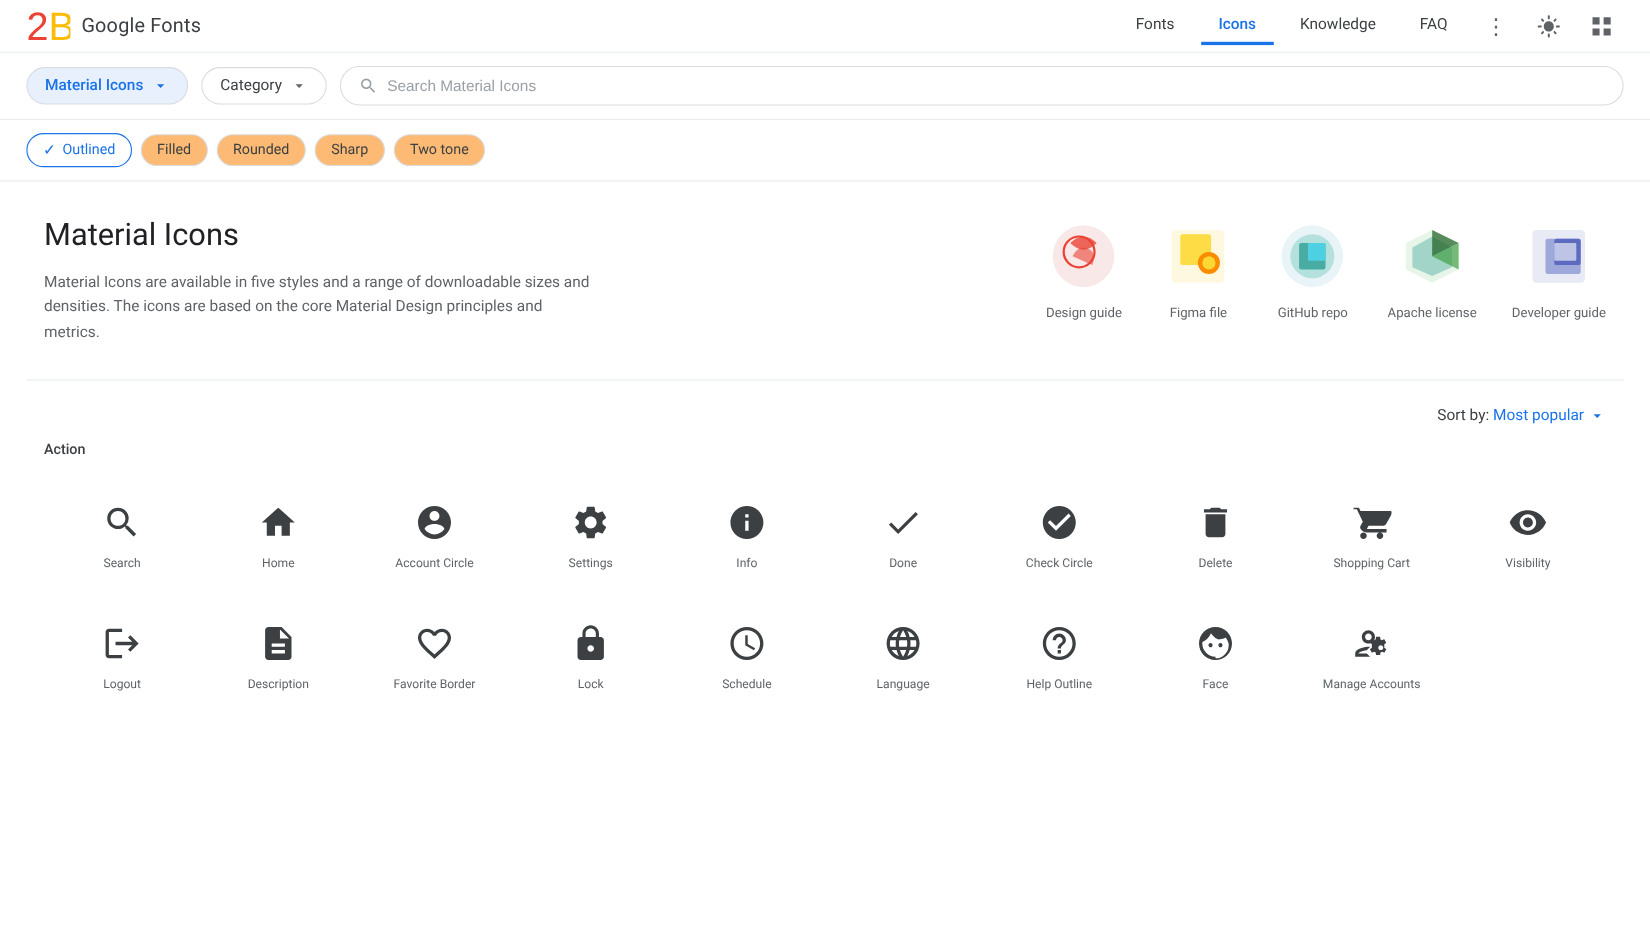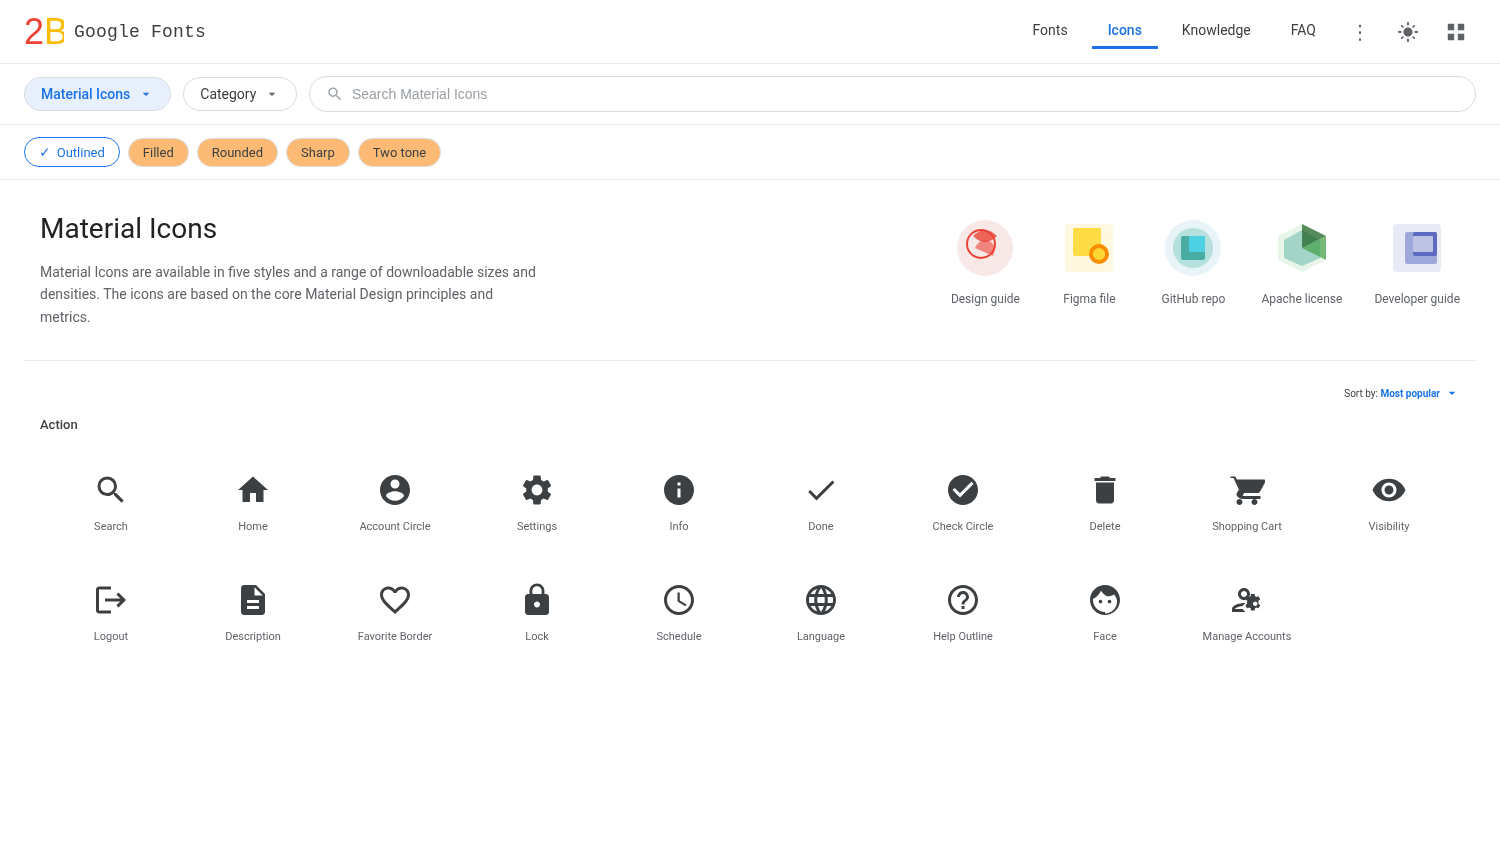--- a/index.html
+++ b/index.html
@@ -3,21 +3,21 @@
   <meta charset="utf-8">
   <style>
     * { box-sizing: border-box; margin: 0; padding: 0; }
     body { font-family: 'Google Sans', Roboto, Arial, sans-serif; background: #fff; color: #3c4043; font-size: 14px; }
 
     
     .header {
       display: flex;
       align-items: center;
       padding: 0 24px;
-      height: 64px;
+      height: 48px;
       border-bottom: 1px solid #e8eaed;
       position: sticky;
       top: 0;
       background: #fff;
       z-index: 100;
     }
     .logo-area {
       display: flex;
       align-items: center;
       gap: 10px;
@@ -25,21 +25,20 @@
     }
     .logo-icon {
       width: 40px;
       height: 40px;
     }
     .logo-text {
       font-size: 18px;
       color: #3c4043;
       font-weight: 400;
       letter-spacing: 0.2px;
-      font-family: Liberation Mono, monospace;
     }
     .nav-links {
       display: flex;
       align-items: center;
       gap: 8px;
     }
     .nav-link {
       padding: 8px 16px;
       font-size: 14px;
       color: #3c4043;
@@ -197,30 +196,30 @@
     
     .divider { height: 1px; background: #e8eaed; margin: 0 24px; }
 
     
     .icons-section { padding: 24px 40px; }
     .sort-bar {
       display: flex;
       justify-content: flex-end;
       align-items: center;
       margin-bottom: 16px;
-      font-size: 10px;
+      font-size: 14px;
       color: #3c4043;
     }
     .sort-dropdown {
       display: flex;
       align-items: center;
       gap: 4px;
       cursor: pointer;
       color: #1a73e8;
-      font-weight: 700;
+      font-weight: 400;
     }
     .category-label {
       font-size: 13px;
       font-weight: 500;
       color: #3c4043;
       margin-bottom: 24px;
     }
 
     .icons-grid {
       display: grid;

